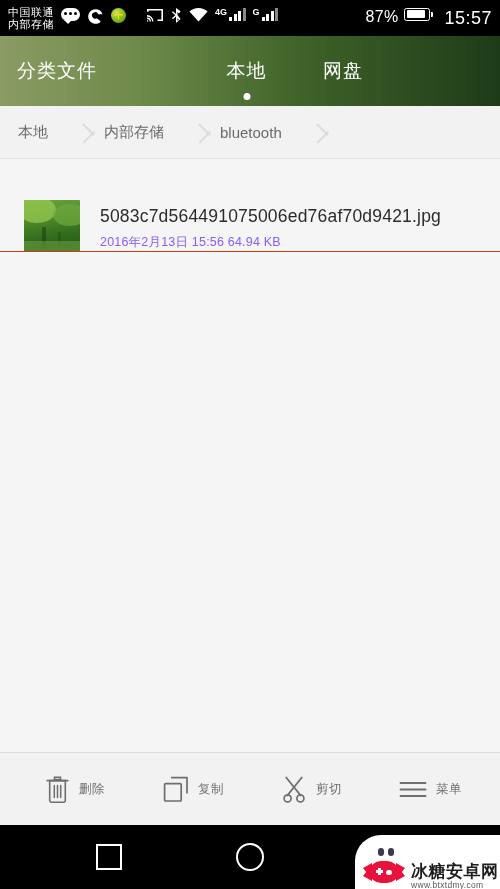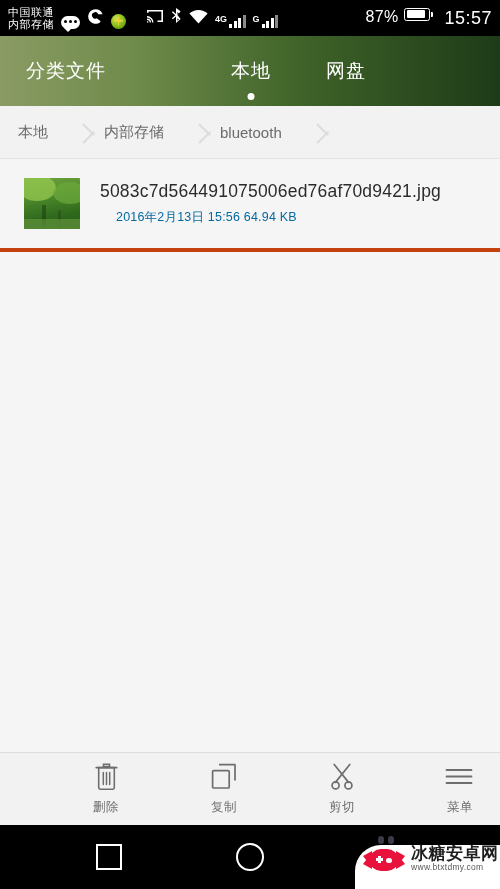--- a/index.html
+++ b/index.html
@@ -15,21 +15,21 @@
   .statusbar {
     position:absolute; top:0; left:0; width:500px; height:36px;
     background:#000; color:#fff;
     display:flex; align-items:center; padding:0 8px;
   }
   .carrier {
     font-size:11px; line-height:12px; letter-spacing:.5px;
     white-space:nowrap;
   }
   .carrier div { display:block; }
-  .sb-icons { display:flex; align-items:flex-end; gap:7px; margin-left:7px; }
+  .sb-icons { display:flex; align-items:flex-start; gap:7px; margin-left:7px; }
   .sb-right { margin-left:auto; display:flex; gap:6px; }
   .sb-batt-text { font-size:16px; font-weight:400; letter-spacing:.3px; }
   .sb-clock { font-size:18px; letter-spacing:.5px; margin-left:8px; }
 
   .ico { display:inline-block; position:relative; }
   
   .ico-bubble { width:19px; height:13px; background:#fff; border-radius:7px; }
   .ico-bubble::after{
     content:""; position:absolute; left:3px; bottom:-3px;
     border-left:4px solid transparent; border-right:4px solid transparent;
@@ -55,21 +55,21 @@
   .net span.lbl { font-size:9px; line-height:9px; font-weight:700; margin-bottom:4px; }
 
   
   .tabbar {
     position:absolute; top:36px; left:0; width:500px; height:70px;
     background:linear-gradient(to right,#8a9b63 0%,#6e8a4a 28%,#3f6329 60%,#1e3b18 100%);
     display:flex; align-items:center;
   }
   .tab { flex:1; text-align:center; color:#fff; font-size:19px; position:relative;
          letter-spacing:1px; user-select:none; }
-  .tab.first { text-align:left; padding-left:26px; }
+  .tab.first { text-align:left; padding-left:17px; }
   .tab.last  { text-align:left; padding-right:24px; }
   .tab .dot { position:absolute; left:50%; transform:translateX(-50%);
               bottom:-16px; width:7px; height:7px; border-radius:50%; background:#fff; }
 
   
   .crumbbar {
     position:absolute; top:106px; left:0; width:500px; height:53px;
     background:#f2f2f2; border-bottom:1px solid #e2e2e2;
     display:flex; align-items:center; overflow:hidden;
   }
@@ -78,61 +78,61 @@
   .chev { width:30px; height:53px; flex:0 0 30px; position:relative; }
   .chev::before, .chev::after {
     content:""; position:absolute; left:9px; width:16px; height:1.5px; background:#dcdcdc;
   }
   .chev::before { top:17px; transform:rotate(45deg); transform-origin:left center; }
   .chev::after  { top:36px; transform:rotate(-45deg); transform-origin:left center; }
   .crumb-sp { width:26px; }
 
   
   .filelist { position:absolute; top:159px; left:0; width:500px; bottom:137px; background:#f5f5f5; }
-  .filerow { height:93px; display:flex; align-items:center; padding:0 14px;
-             border-bottom:4px solid #c2410c; background:#f5f5f5; }
+  .filerow { height:93px; display:flex; align-items:flex-end; padding:0 14px;
+             border-bottom:1px solid #c2410c; background:#f5f5f5; }
   .thumb { width:56px; height:51px; flex:0 0 56px; margin-left:10px; margin-right:20px;
            border-radius:1px; overflow:hidden; position:relative;
            background:linear-gradient(170deg,#6fa53f 0%,#4f8a2c 35%,#2f6b1c 70%,#265a18 100%); }
   .thumb .leaf1{ position:absolute; width:38px; height:26px; left:-6px; top:-3px; border-radius:50%;
                  background:rgba(150,200,80,.75); }
   .thumb .leaf2{ position:absolute; width:34px; height:22px; right:-7px; top:4px; border-radius:50%;
                  background:rgba(110,170,60,.7); }
   .thumb .trunk{ position:absolute; width:4px; height:22px; left:18px; bottom:2px;
                  background:rgba(30,60,20,.55); }
   .thumb .trunk2{ position:absolute; width:3px; height:17px; left:34px; bottom:2px;
                  background:rgba(35,70,22,.45); }
   .thumb .ground{ position:absolute; left:0; right:0; bottom:0; height:10px;
                  background:linear-gradient(to bottom,rgba(120,165,70,.5),rgba(90,140,55,.85)); }
   .fmeta { min-width:0; }
   .fname { font-size:17.5px; color:#2b2b2b; letter-spacing:.2px; white-space:nowrap; }
-  .fsub { font-size:12.5px; color:#0369a1; margin-top:7px; letter-spacing:.2px; white-space:nowrap;margin-left:16px; }
+  .fsub { font-size:12.5px; color:#8b5cf6; margin-top:7px; letter-spacing:.2px; white-space:nowrap; }
 
   
   .toolbar {
     position:absolute; left:0; bottom:64px; width:500px; height:73px;
     background:#f2f2f2; border-top:1px solid #dcdcdc;
     display:flex; align-items:center; justify-content:center; gap:44px; padding-left:18px;
   }
-  .tbtn { width:74px; display:flex; flex-direction:column; align-items:flex-end; gap:9px; }
+  .tbtn { width:74px; display:flex; flex-direction:row; align-items:center; gap:9px; }
   .tbtn .lbl { font-size:12.5px; color:#6e6e6e; letter-spacing:.5px; }
   .tbtn svg { display:block; }
 
   
   .navbar { position:absolute; left:0; bottom:0; width:500px; height:64px; background:#000;
             display:flex; align-items:center; }
   .nav-square { position:absolute; left:96px; width:26px; height:26px;
                 border:2.5px solid #fff; }
   .nav-circle { position:absolute; left:236px; width:28px; height:28px;
                 border:2.5px solid #fff; border-radius:50%; }
 
   
-  .wm { position:absolute; right:0; bottom:0; width:145px; height:44px;
+  .wm { position:absolute; right:0; bottom:0; width:145px; height:54px;
         background:#fff; border-top-left-radius:26px;
-        display:flex; align-items:flex-start; padding-left:9px; gap:7px; }
+        display:flex; align-items:flex-end; padding-left:9px; gap:7px; }
   .wm-logo { width:40px; height:32px; position:relative; flex:0 0 40px; }
   .wm-pad { position:absolute; left:6px; top:4px; width:28px; height:22px;
             background:#e8123c; border-radius:11px/10px; }
   .wm-pad::before{ content:""; position:absolute; left:6px; top:9px; width:7px; height:2.6px; background:#fff; }
   .wm-pad::after { content:""; position:absolute; left:8.2px; top:6.8px; width:2.6px; height:7px; background:#fff; }
   .wm-dot { position:absolute; right:6.5px; top:8.5px; width:5.5px; height:5.5px;
             background:#fff; border-radius:50%; }
   .wm-wl, .wm-wr { position:absolute; top:6px; width:9px; height:18px; background:#e8123c; }
   .wm-wl { left:-1px; clip-path:polygon(100% 0,100% 100%,0 72%,35% 50%,0 28%); }
   .wm-wr { right:-1px; clip-path:polygon(0 0,0 100%,100% 72%,65% 50%,100% 28%); }

